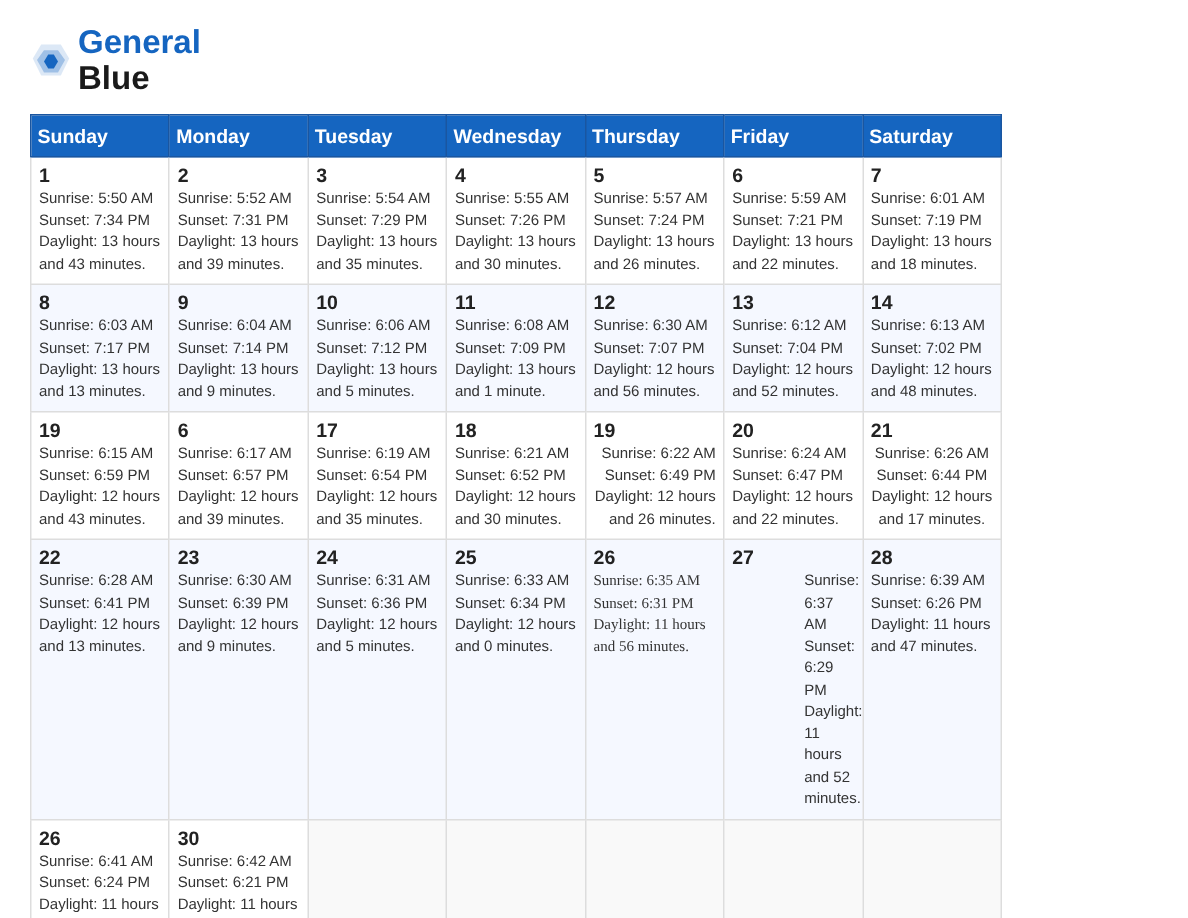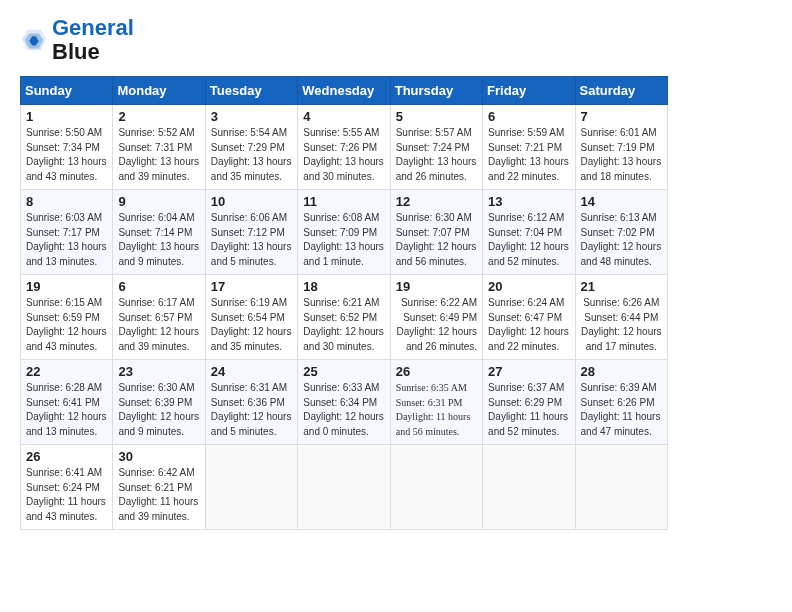--- a/index.html
+++ b/index.html
@@ -309,21 +309,21 @@
           </td>
           <td>
             <span class="day-num">26</span>
             <div class="cell-text" style="white-space: pre-line; font-family: Liberation Serif, serif;">Sunrise: 6:35 AM
 Sunset: 6:31 PM
 Daylight: 11 hours
 and 56 minutes.</div>
           </td>
           <td>
             <span class="day-num">27</span>
-            <div class="cell-text" style="white-space: pre-line;">Sunrise: 6:37 AM
+            <div class="cell-text" style="white-space: pre-line; margin-left: 48px;">Sunrise: 6:37 AM
 Sunset: 6:29 PM
 Daylight: 11 hours
 and 52 minutes.</div>
           </td>
           <td>
             <span class="day-num">28</span>
             <div class="cell-text" style="white-space: pre-line;">Sunrise: 6:39 AM
 Sunset: 6:26 PM
 Daylight: 11 hours
 and 47 minutes.</div>

